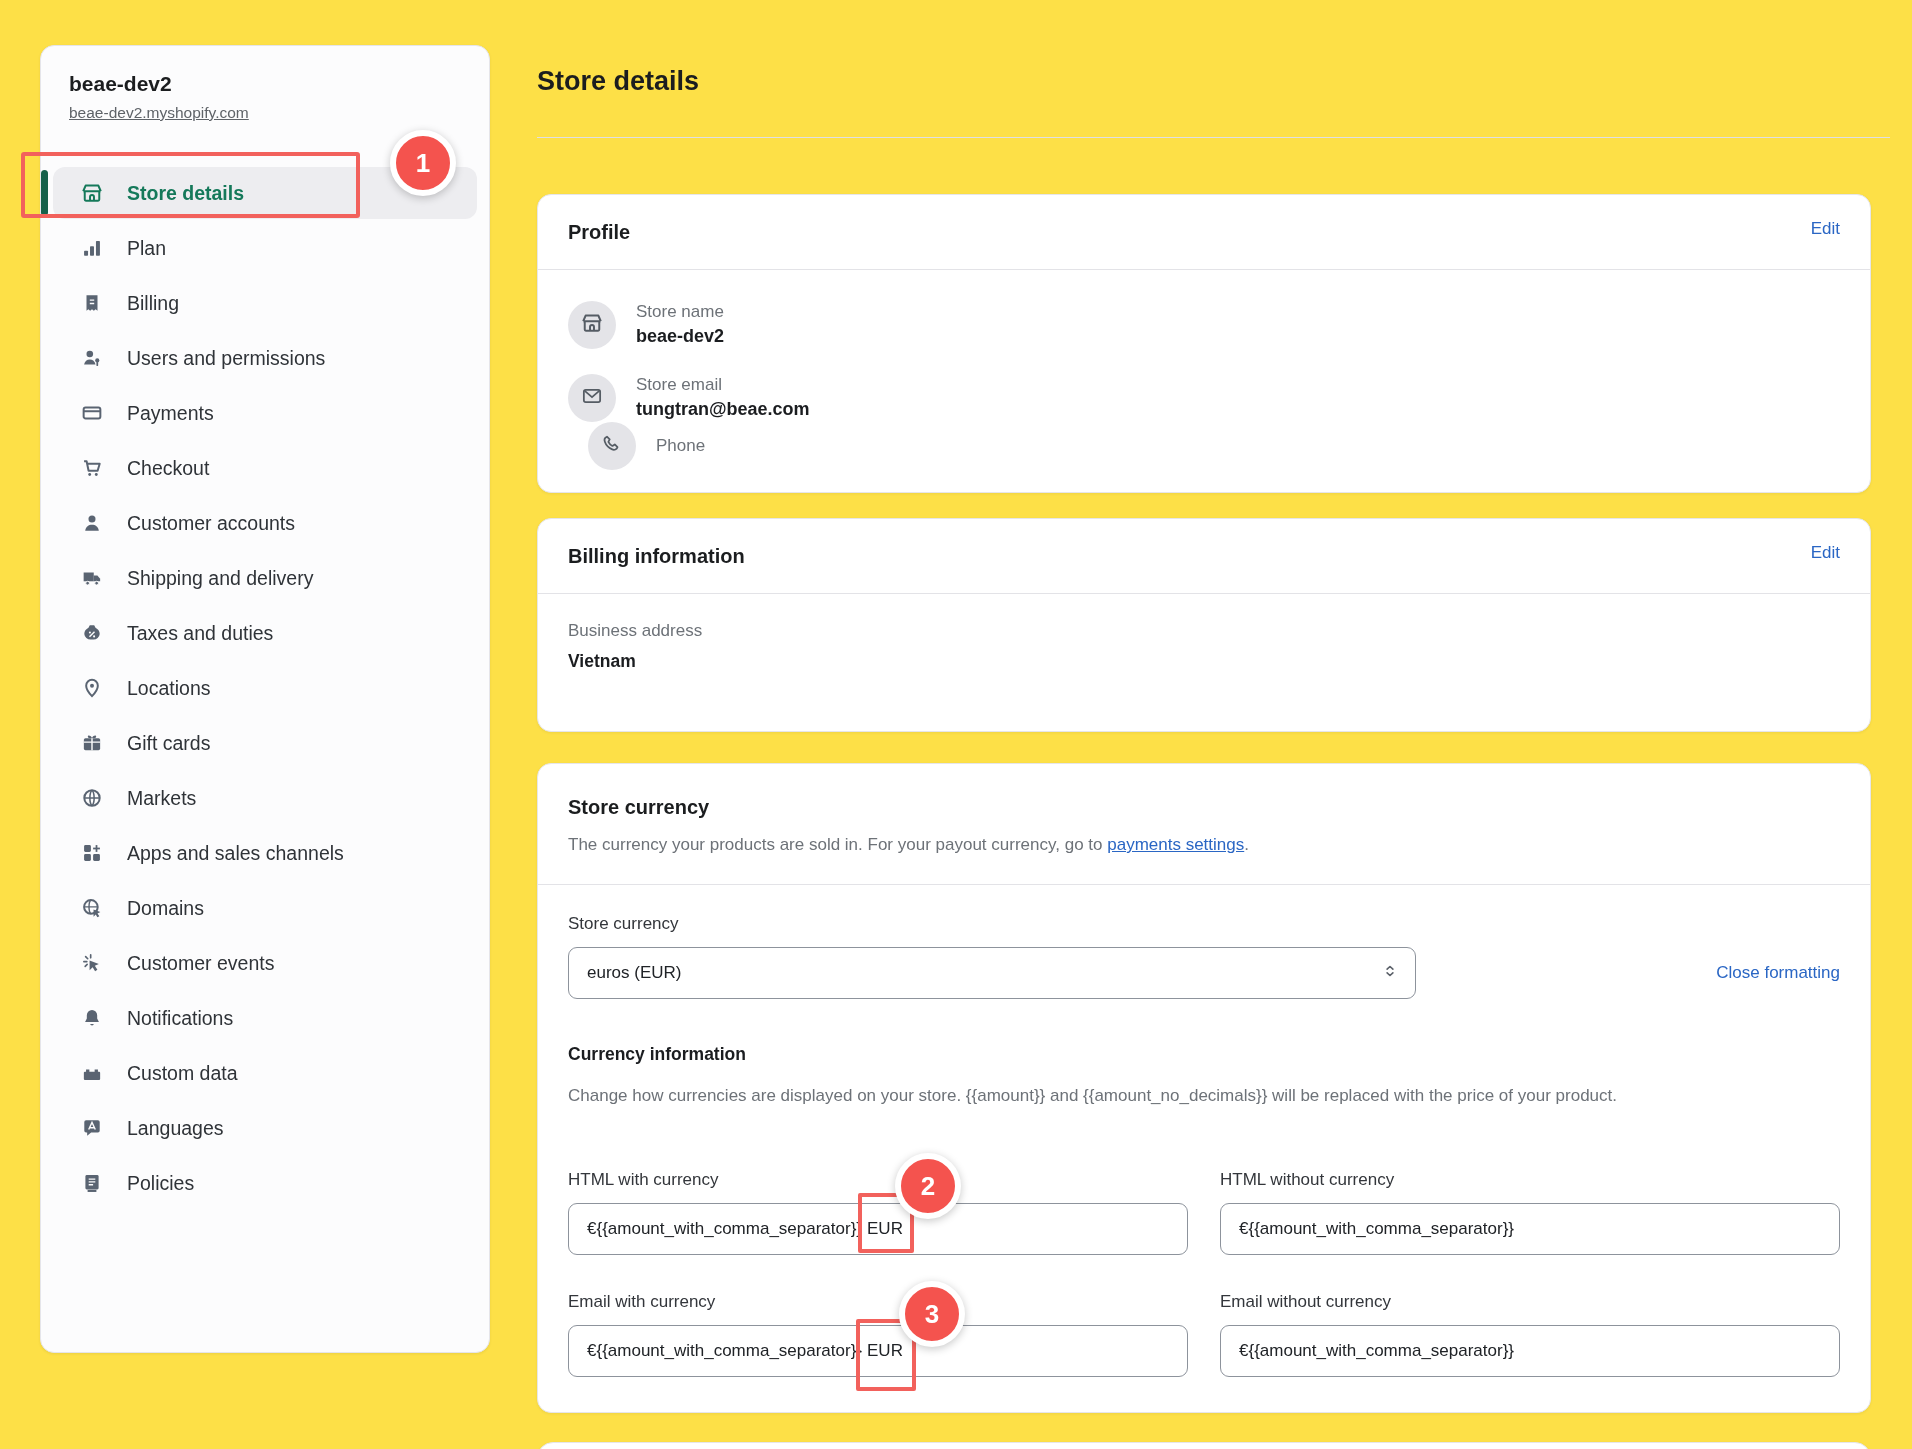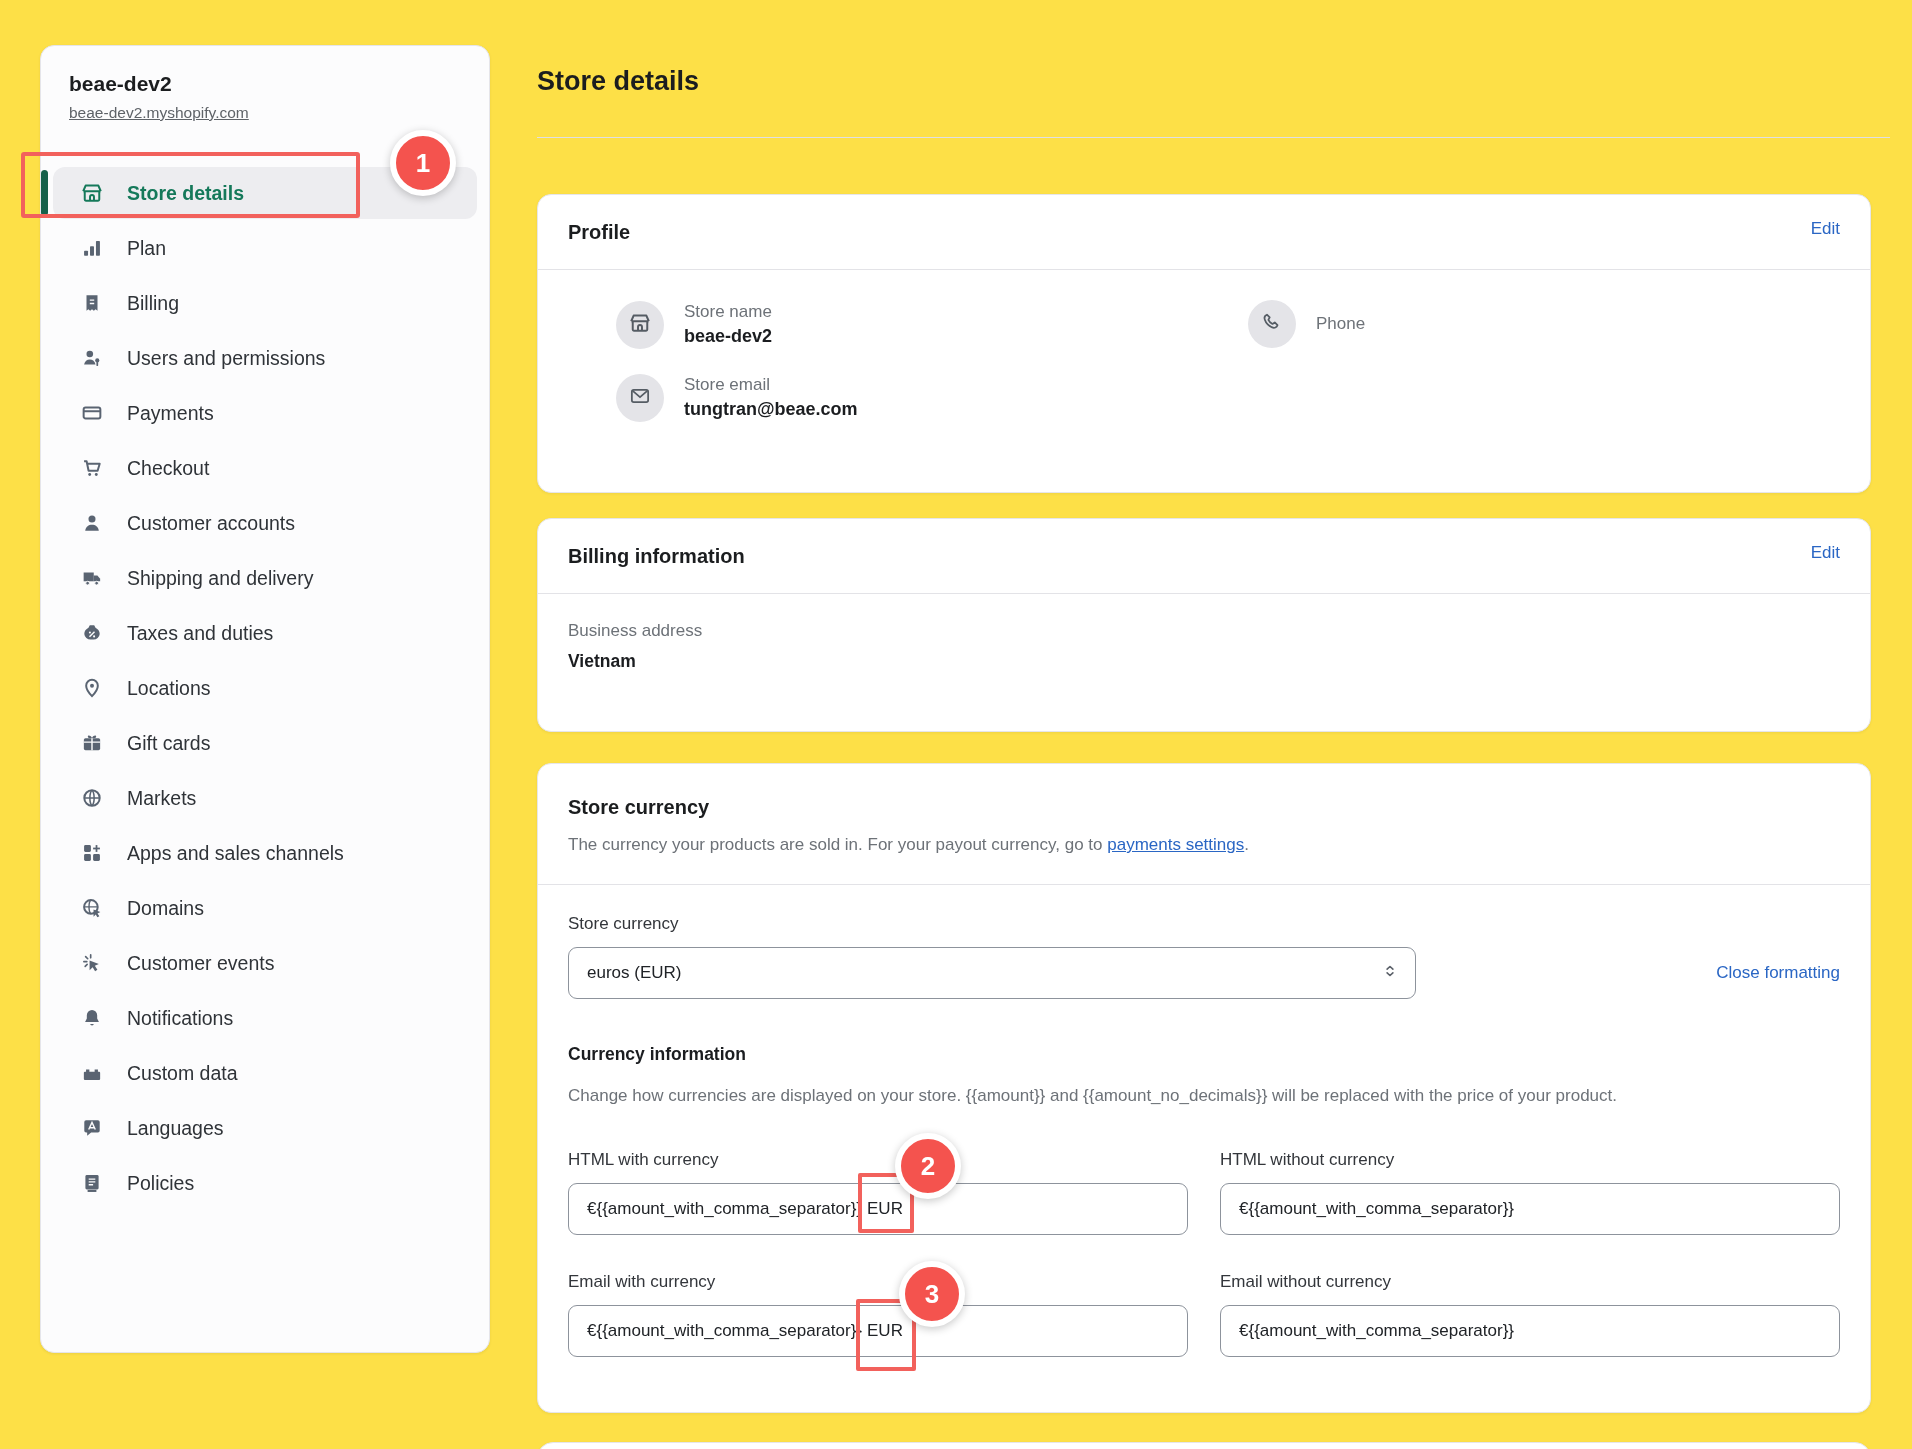--- a/index.html
+++ b/index.html
@@ -26,21 +26,21 @@
   .page-divider{position:absolute;left:537px;top:137px;width:1353px;height:1px;background:#dfdfe4;}
   .card{position:absolute;left:537px;width:1334px;background:#ffffff;border:1px solid #e6e6ea;border-radius:14px;
         box-shadow:0 1px 3px rgba(0,0,0,.06);box-sizing:border-box;}
   .card-head{display:flex;align-items:flex-start;justify-content:space-between;padding:24px 30px;border-bottom:1px solid #e3e3e7;}
   .card-title{font-size:20px;font-weight:bold;color:#1b1d1f;line-height:26px;}
   .link{color:#2a66c4;font-size:17px;cursor:pointer;text-decoration:none;}
   .link.u{text-decoration:underline;}
 
   
   .profile-card{top:194px;height:299px;}
-  .profile-body{display:grid;grid-template-columns:1fr 1fr;padding:30px 30px 0 30px;margin-left:48px;}
+  .profile-body{display:grid;grid-template-columns:1fr;padding:30px 30px 0 30px;}
   .p-col{display:flex;flex-direction:column;gap:24px;}
   .p-col.right{padding-left:20px;}
   .p-row{display:flex;align-items:center;gap:20px;}
   .avatar{width:48px;height:48px;border-radius:50%;background:#e4e4e8;display:flex;align-items:center;justify-content:center;color:#555c64;flex:0 0 48px;}
   .avatar svg{width:22px;height:22px;}
   .p-label{font-size:17px;color:#6d7278;line-height:24px;}
   .p-value{font-size:18px;font-weight:bold;color:#1b1d20;line-height:25px;}
 
   
   .billing-card{top:518px;height:214px;}
@@ -55,21 +55,21 @@
   .cc-body{padding:28px 30px 0 30px;}
   .f-label{font-size:17px;color:#33363b;line-height:22px;margin-bottom:12px;}
   .select-row{display:flex;align-items:center;}
   .select-box{width:848px;height:52px;border:1.3px solid #8d939c;border-radius:9px;background:#fff;display:flex;
               align-items:center;padding:0 16px 0 18px;box-sizing:border-box;font-size:17px;color:#202327;cursor:pointer;}
   .select-box .sel-spacer{flex:1;}
   .select-box svg{width:18px;height:18px;color:#5b6169;}
   .close-fmt{margin-left:auto;}
   .fmt-title{margin-top:44px;font-size:17.5px;font-weight:bold;color:#1b1d20;line-height:22px;}
   .fmt-desc{margin-top:14px;font-size:17px;color:#6d7278;line-height:34px;max-width:1480px;}
-  .fields-grid{margin-top:36px;display:grid;grid-template-columns:1fr 1fr;column-gap:32px;row-gap:36px;}
+  .fields-grid{margin-top:56px;display:grid;grid-template-columns:1fr 1fr;column-gap:32px;row-gap:36px;}
   .field-box{position:relative;display:flex;align-items:center;height:52px;border:1.3px solid #8d939c;border-radius:9px;
              background:#fff;padding:0 18px;font-size:17px;color:#202327;box-sizing:border-box;cursor:text;}
   .val-suffix{margin-left:5px;}
   .val-suffix.hl{position:relative;}
 
   
   .ann-outline{position:absolute;border:4px solid #f2615c;border-radius:2px;pointer-events:none;}
   .ann-outline.r2{top:-26px;bottom:-14px;left:-9px;right:-11px;}
   .ann-outline.r3{top:-22px;bottom:-30px;left:-11px;right:-13px;}
   .ann-badge{position:absolute;width:54px;height:54px;border-radius:50%;background:#f4534e;border:6px solid #fff;

